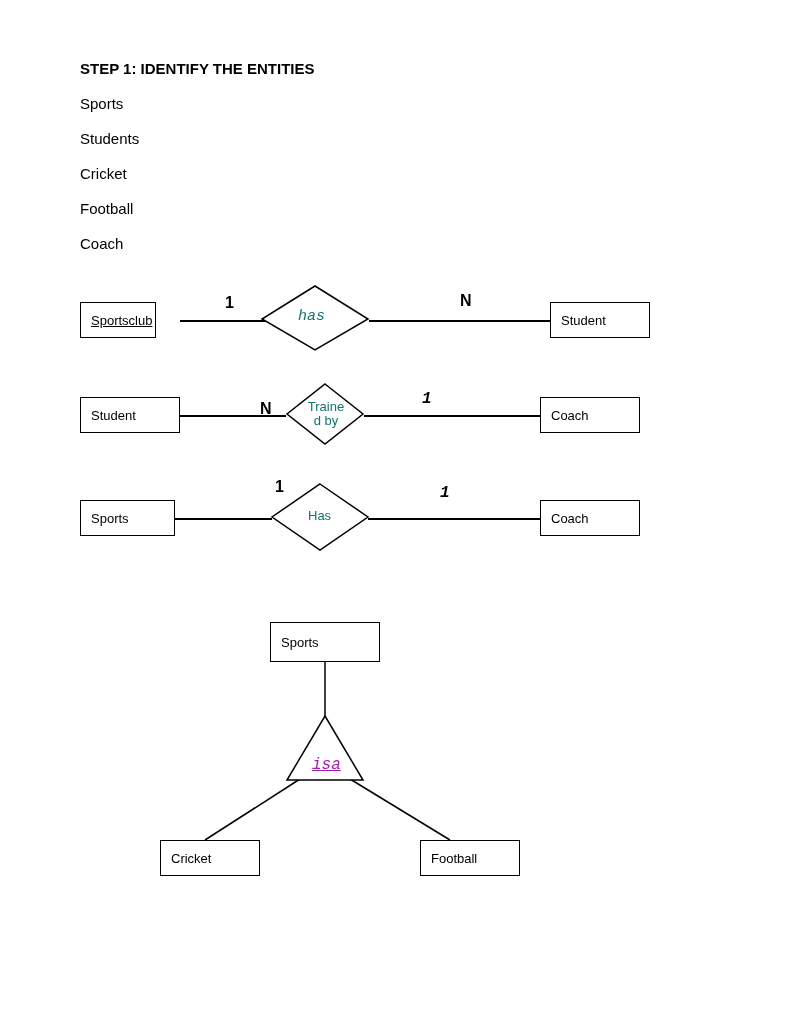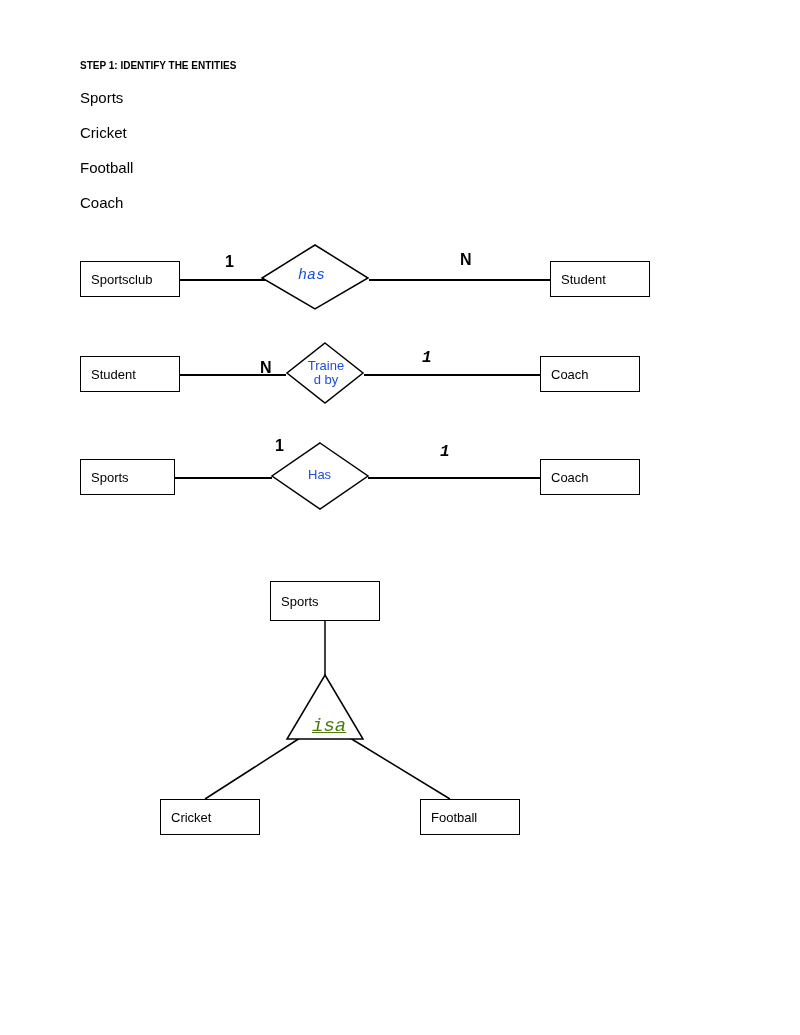--- a/index.html
+++ b/index.html
@@ -7,21 +7,21 @@
       font-family: Arial, sans-serif;
       background: #fff;
       width: 800px;
       height: 1035px;
       position: relative;
     }
     .content {
       padding: 60px 80px;
     }
     .step-title {
-      font-size: 10px;
+      font-size: 15px;
       font-weight: bold;
       margin-bottom: 18px;
       color: #000;
     }
     .entity-item {
       font-size: 15px;
       margin-bottom: 18px;
       color: #000;
     }
     .diagram-area {
@@ -49,53 +49,54 @@
       font-size: 16px;
       font-weight: bold;
       color: #000;
     }
     .diamond-svg {
       position: absolute;
     }
     .diamond-label {
       position: absolute;
       font-size: 13px;
-      color: #1d4ed8;
+      color: #0f766e;
       text-align: center;
     }
     .diamond-label-italic {
       font-style: italic;
       font-family: 'Courier New', monospace;
       font-size: 15px;
     }
     .triangle-wrap {
       position: absolute;
     }
     .triangle-label {
       position: absolute;
       font-family: 'Courier New', monospace;
       font-style: italic;
-      font-size: 19px;
+      font-size: 16px;
       text-decoration: underline;
-      color: #4d7c0f;
+      color: #a21caf;
     }
   </style>
 </head>
 <body>
 
 <div class="content">
   <div class="step-title">STEP 1: IDENTIFY THE ENTITIES</div>
   <div class="entity-item">Sports</div>
+  <div class="entity-item">Students</div>
   <div class="entity-item">Cricket</div>
   <div class="entity-item">Football</div>
   <div class="entity-item">Coach</div>
 
   <div class="diagram-area">
 
-    <div class="entity-box" style="left:0; top:20px; width:100px; height:36px;">
+    <div class="entity-box" style="left:0; top:20px; width:76px; height:36px;text-decoration:underline;">
       <span>Sportsclub</span>
     </div>
     <div class="line line-h" style="left:100px; top:38px; width:95px;"></div>
     <div class="cardinality" style="left:145px; top:12px;">1</div>
     <svg class="diamond-svg" style="left:180px; top:2px; width:110px; height:70px;">
       <polygon points="55,2 108,35 55,66 2,35" fill="#fff" stroke="#000" stroke-width="1.5"></polygon>
     </svg>
     <div class="diamond-label diamond-label-italic" style="left:218px; top:26px;">has</div>
     <div class="line line-h" style="left:289px; top:38px; width:181px;"></div>
     <div class="cardinality" style="left:380px; top:10px;">N</div>

